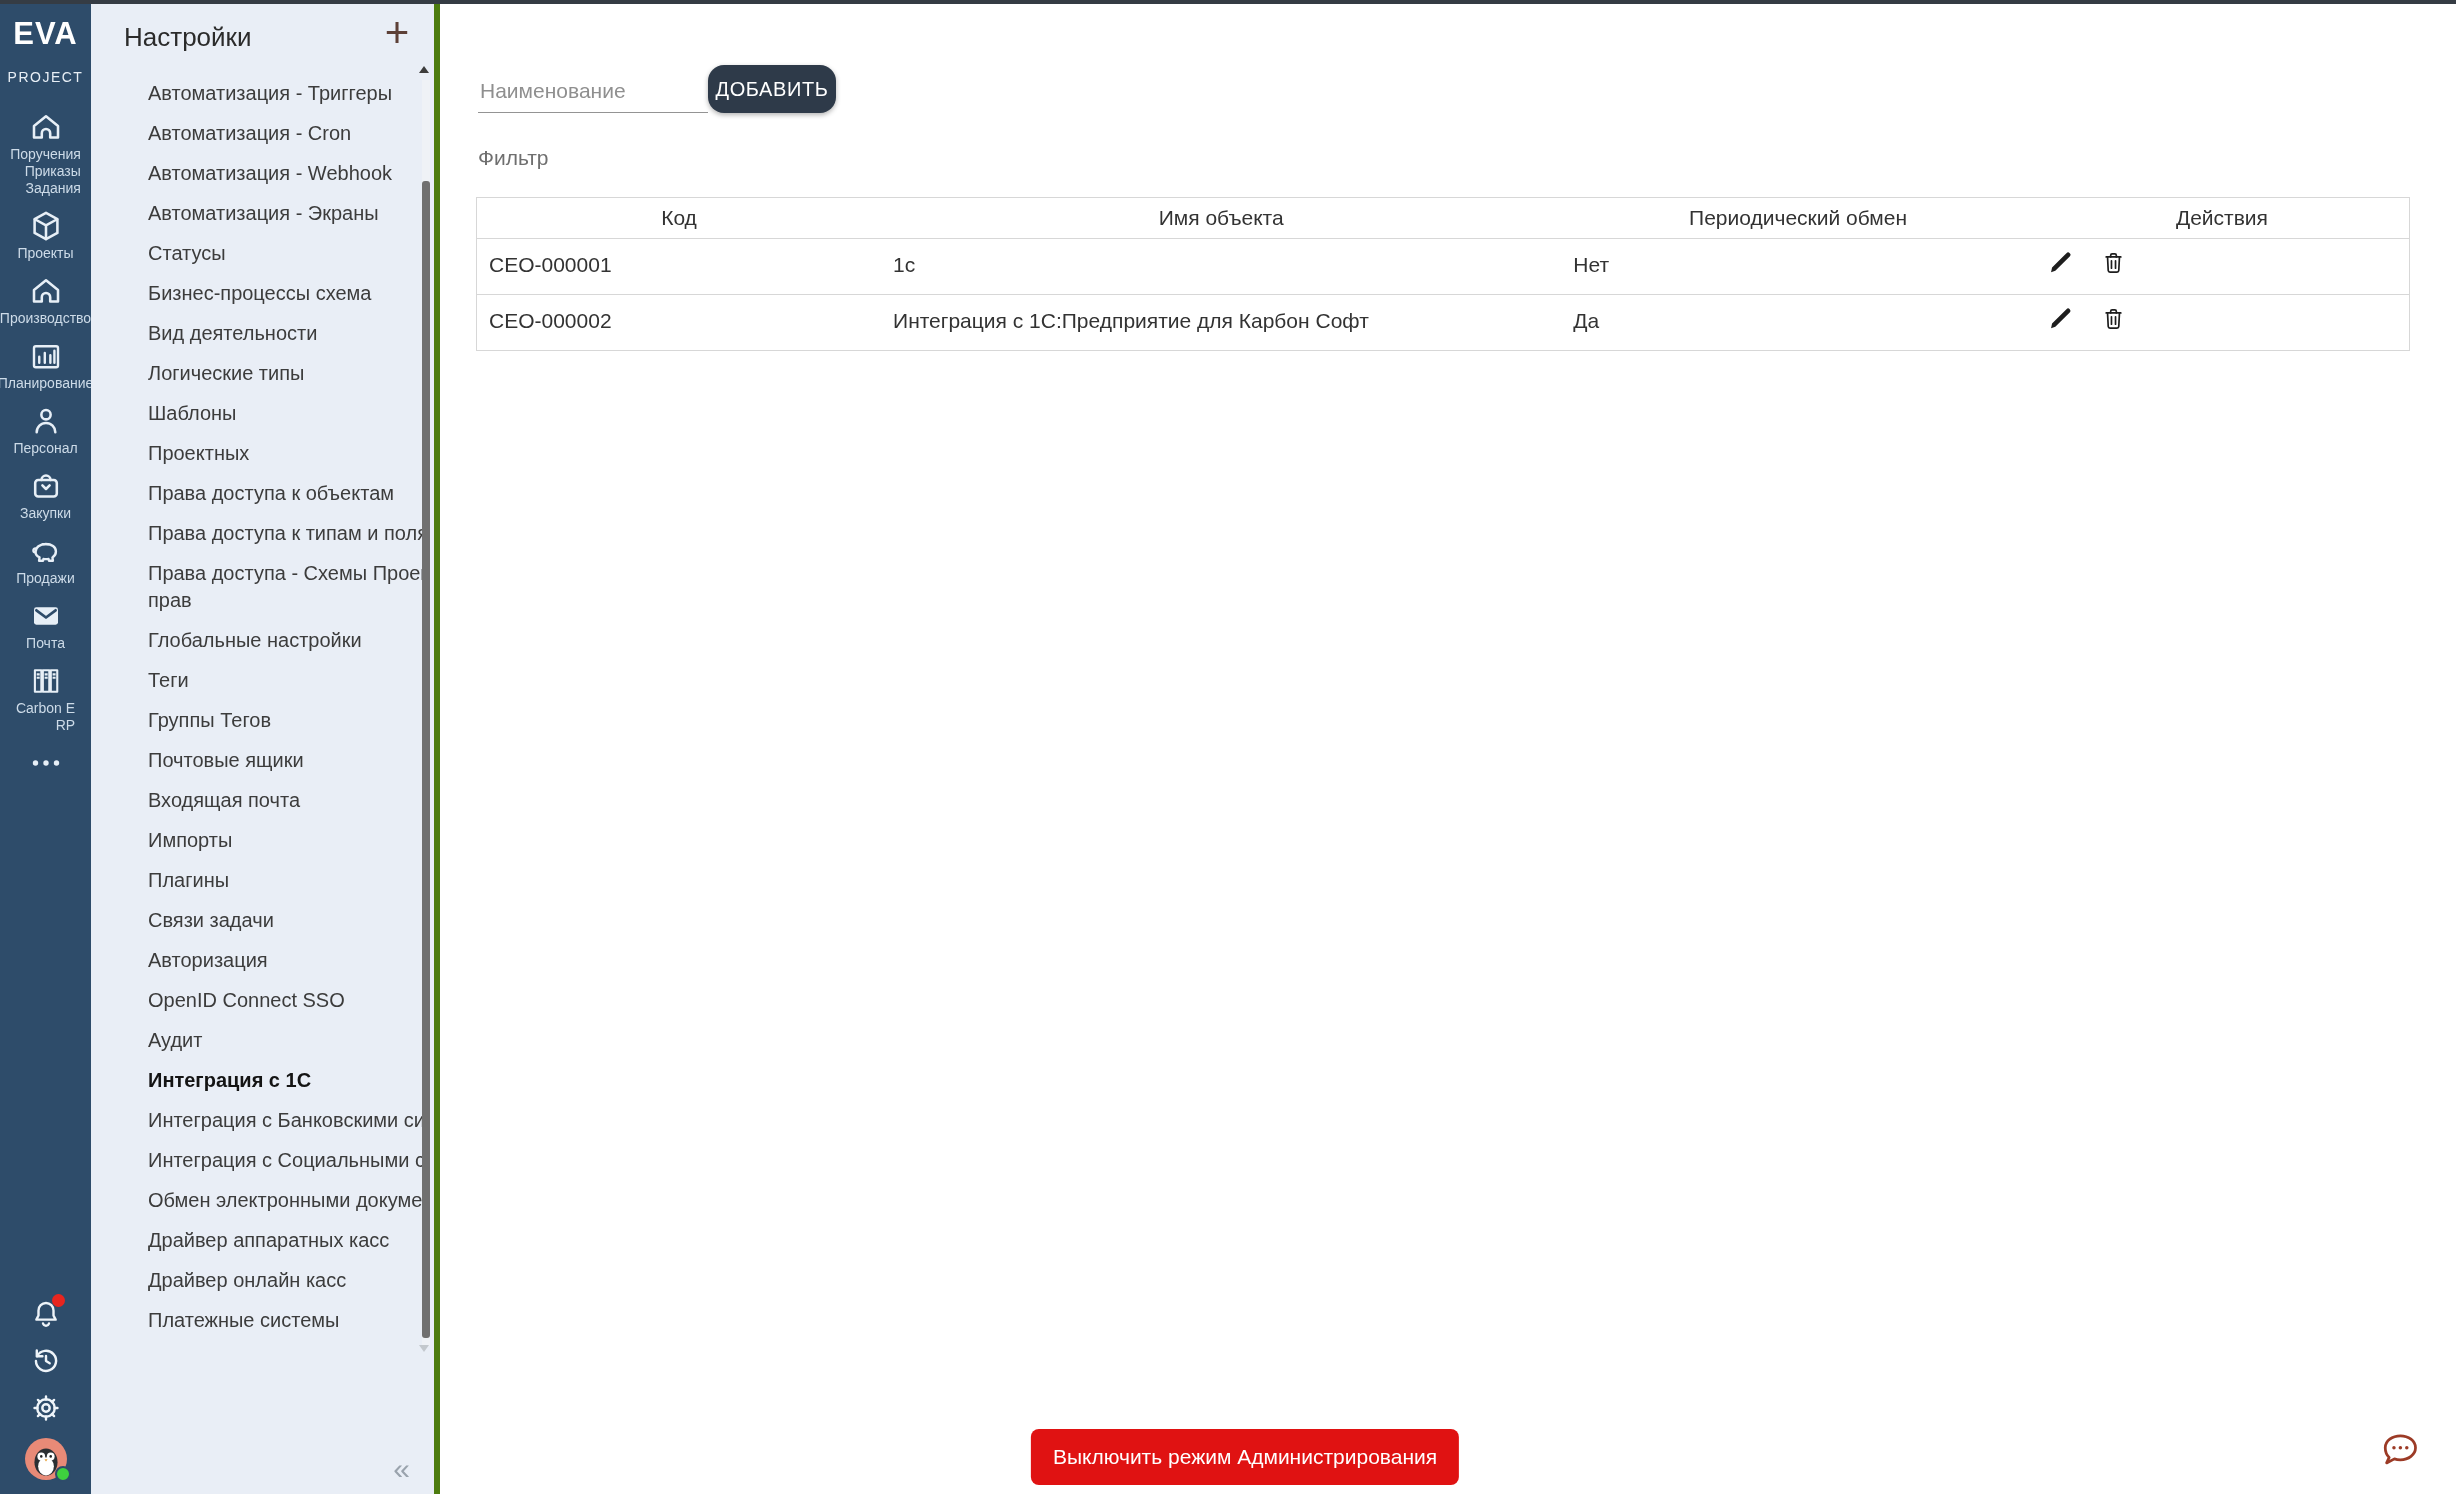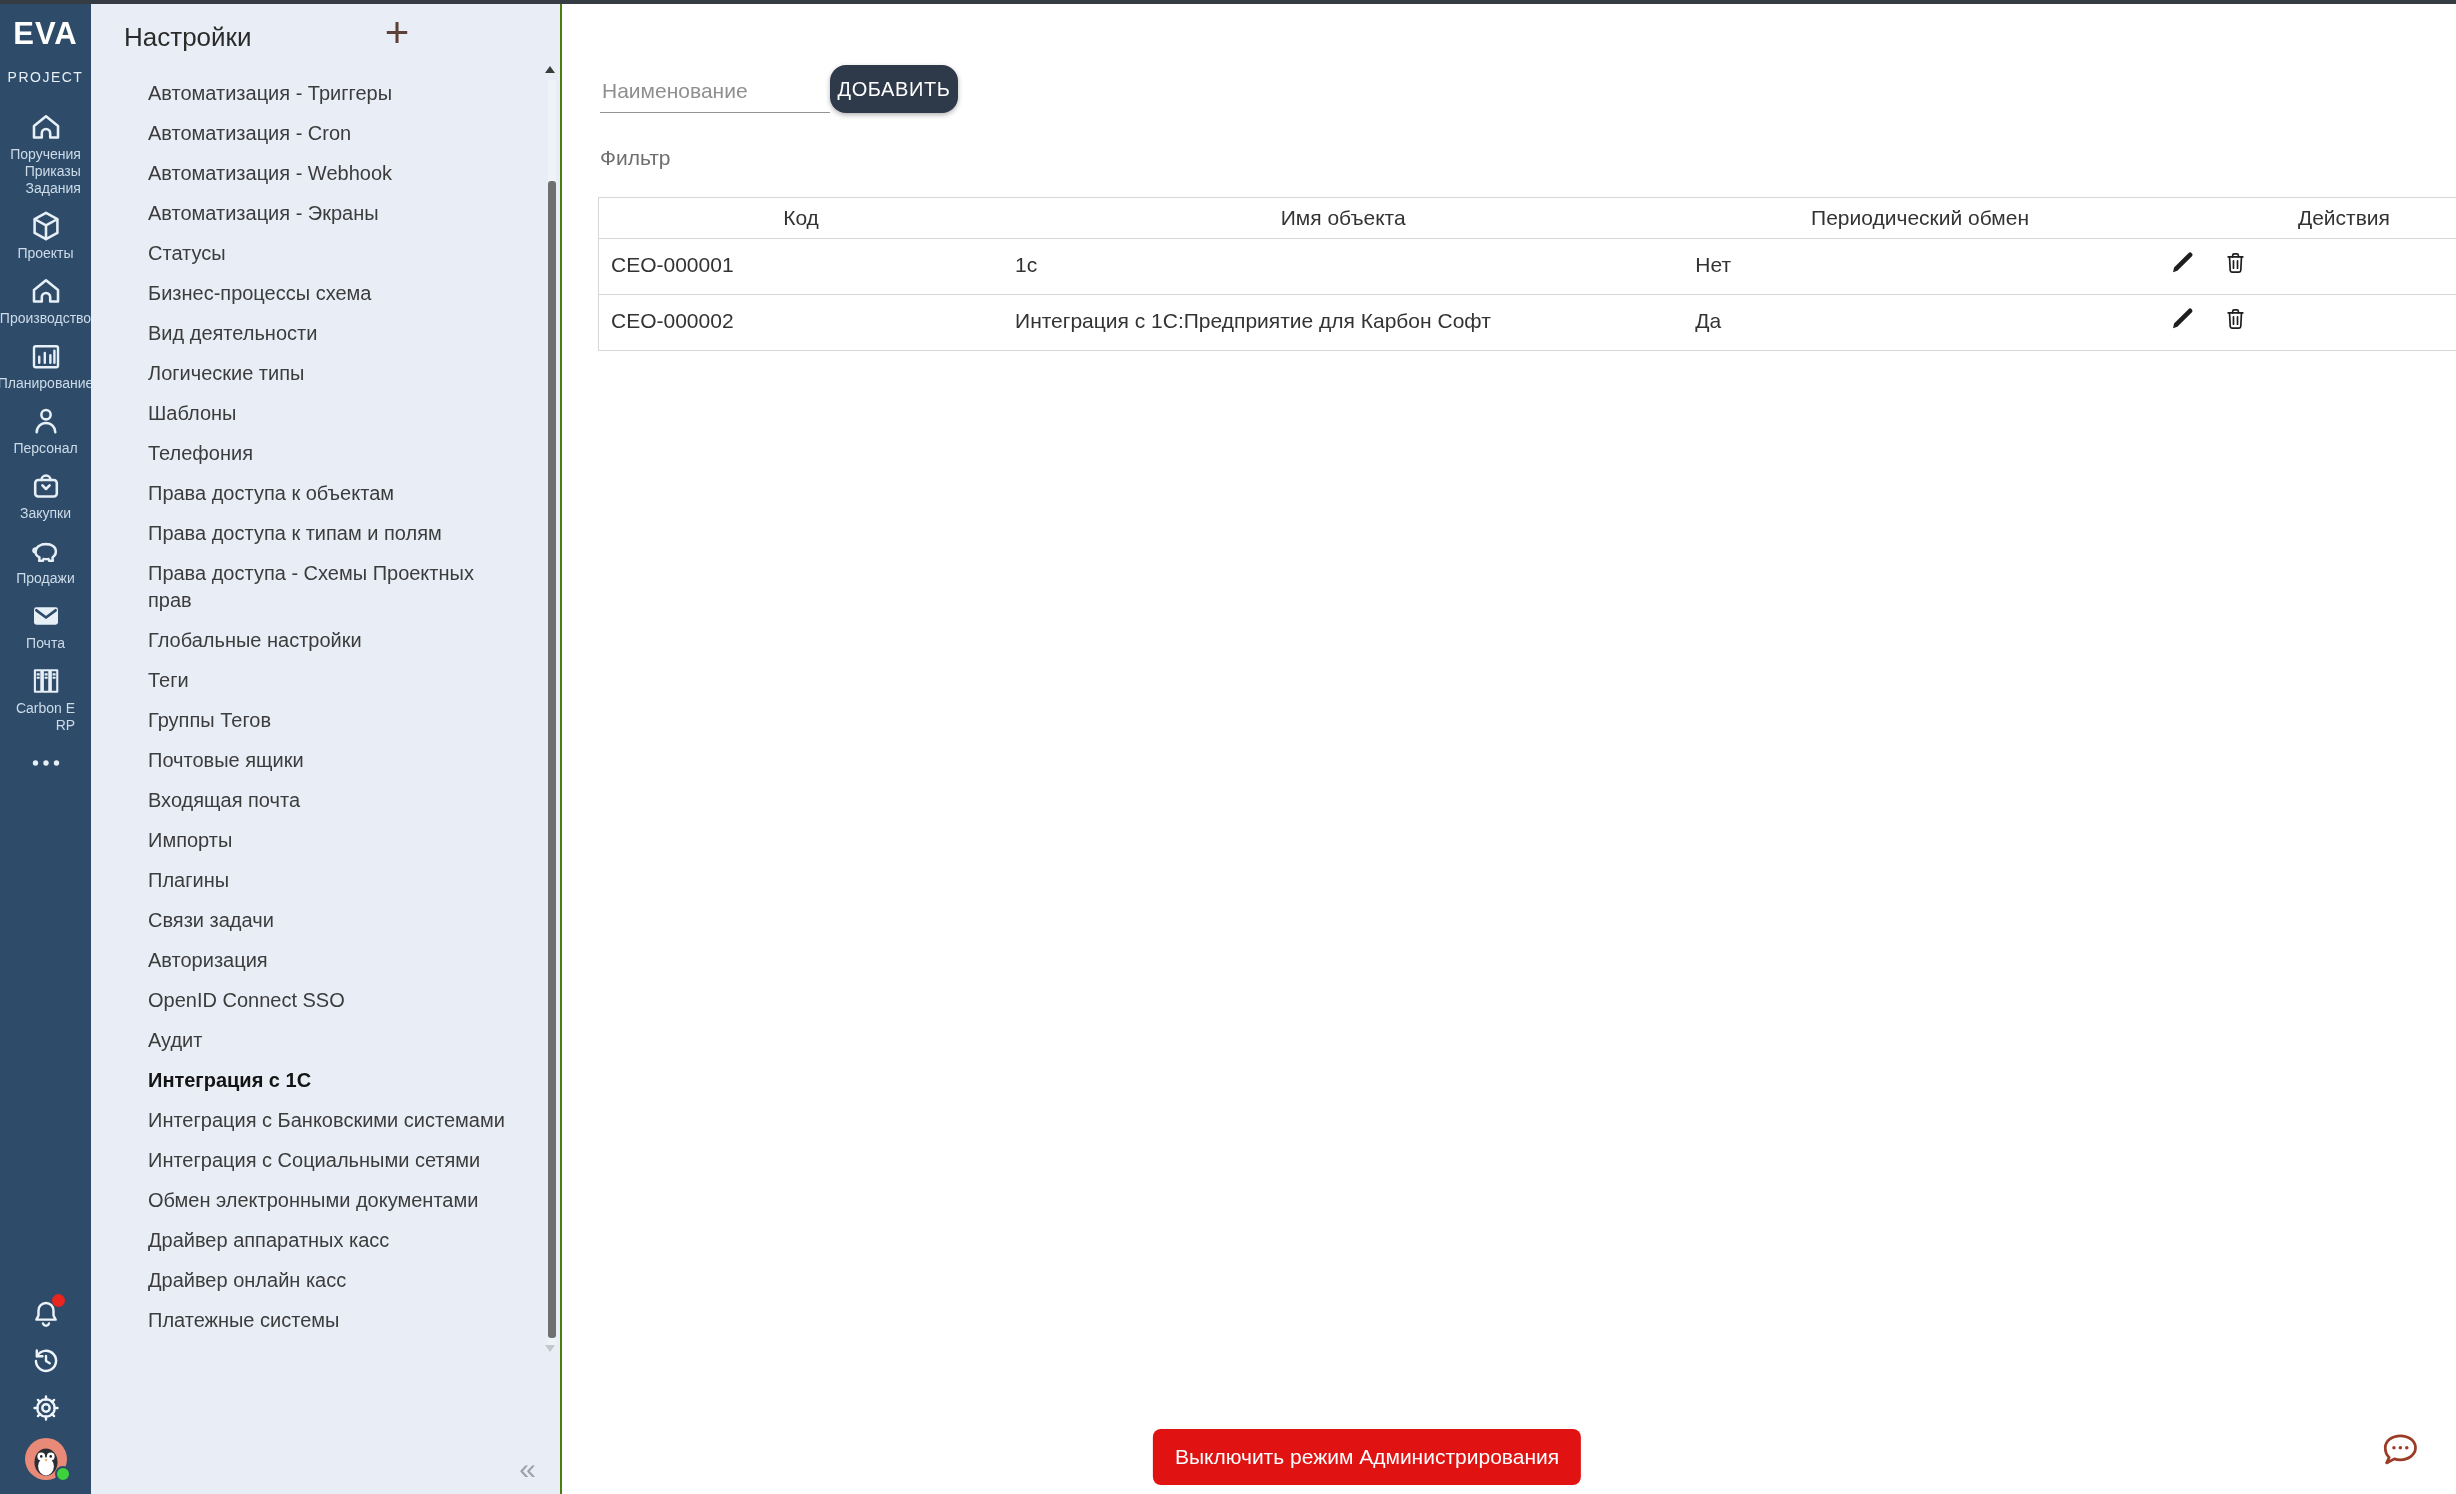--- a/index.html
+++ b/index.html
@@ -20,21 +20,21 @@
   .rail-bottom { margin-top:auto; display:flex; flex-direction:column; align-items:center; gap:13px; margin-bottom:14px; }
   .rail-btn { background:none; border:none; cursor:pointer; color:#eef4f9; position:relative; width:34px; height:34px; padding:0; }
   .rail-btn .icon { width:34px; height:34px; color:#eef4f9; }
   .avatar-btn { width:42px; height:42px; }
   .avatar { width:42px; height:42px; border-radius:50%; }
   .avatar svg { width:100%; height:100%; display:block; }
   .badge { position:absolute; top:-3px; right:-2px; width:13px; height:13px; border-radius:50%; background:#e8251f; }
   .status-dot { position:absolute; right:-4px; bottom:-2px; width:16px; height:16px; border-radius:50%; background:#3ed13e; border:2px solid #2e4c6a; }
 
   
-  .sidebar { width:471px; background:#e9eef6; border-right:2px solid #4d7c0f; position:relative; flex:none;text-decoration:underline; }
+  .sidebar { width:349px; background:#e9eef6; border-right:6px solid #4d7c0f; position:relative; flex:none;text-decoration:underline; }
   .sidebar-title { position:absolute; top:22px; left:33px; font-size:26px; color:#2b2b2b; }
   .add-item-btn { position:absolute; top:10px; left:283px; width:46px; height:46px; font-size:42px; font-weight:300; color:#5d4037; background:none; border:none; cursor:pointer; line-height:44px; }
   .sidebar-list { list-style:none; position:absolute; top:74px; left:0; right:12px; bottom:139px; overflow:hidden; padding-left:57px; }
   .sidebar-item { font-size:20px; line-height:27px; padding:6px 0 7px; color:#3c3c3c; white-space:pre; cursor:pointer; }
   .sidebar-item.active { font-weight:bold; color:#141414; }
   .sb-up { position:absolute; top:66px; right:5px; width:0; height:0; border-left:5px solid transparent; border-right:5px solid transparent; border-bottom:7px solid #3c3c3c; }
   .sb-track { position:absolute; top:80px; right:4px; width:8px; height:1266px; background:#eff2f6; }
   .sb-thumb { position:absolute; top:181px; right:4px; width:8px; height:1157px; background:#707070; border-radius:3px; }
   .sb-down { position:absolute; top:1345px; right:5px; width:0; height:0; border-left:5px solid transparent; border-right:5px solid transparent; border-top:7px solid #c3c8cd; }
   .collapse-btn { position:absolute; bottom:8px; right:24px; font-size:30px; color:#9aa3ad; background:none; border:none; cursor:pointer; }
@@ -204,21 +204,21 @@
     <ul class="sidebar-list" id="sidebar-list">
         <li class="sidebar-item">Автоматизация - Триггеры</li>
         <li class="sidebar-item">Автоматизация - Cron</li>
         <li class="sidebar-item">Автоматизация - Webhook</li>
         <li class="sidebar-item">Автоматизация - Экраны</li>
         <li class="sidebar-item">Статусы</li>
         <li class="sidebar-item">Бизнес-процессы схема</li>
         <li class="sidebar-item">Вид деятельности</li>
         <li class="sidebar-item">Логические типы</li>
         <li class="sidebar-item">Шаблоны</li>
-        <li class="sidebar-item">Телефония</li>
+        <li class="sidebar-item">Проектных</li>
         <li class="sidebar-item">Права доступа к объектам</li>
         <li class="sidebar-item">Права доступа к типам и полям</li>
         <li class="sidebar-item">Права доступа - Схемы Проектных
 прав</li>
         <li class="sidebar-item">Глобальные настройки</li>
         <li class="sidebar-item">Теги</li>
         <li class="sidebar-item">Группы Тегов</li>
         <li class="sidebar-item">Почтовые ящики</li>
         <li class="sidebar-item">Входящая почта</li>
         <li class="sidebar-item">Импорты</li>

